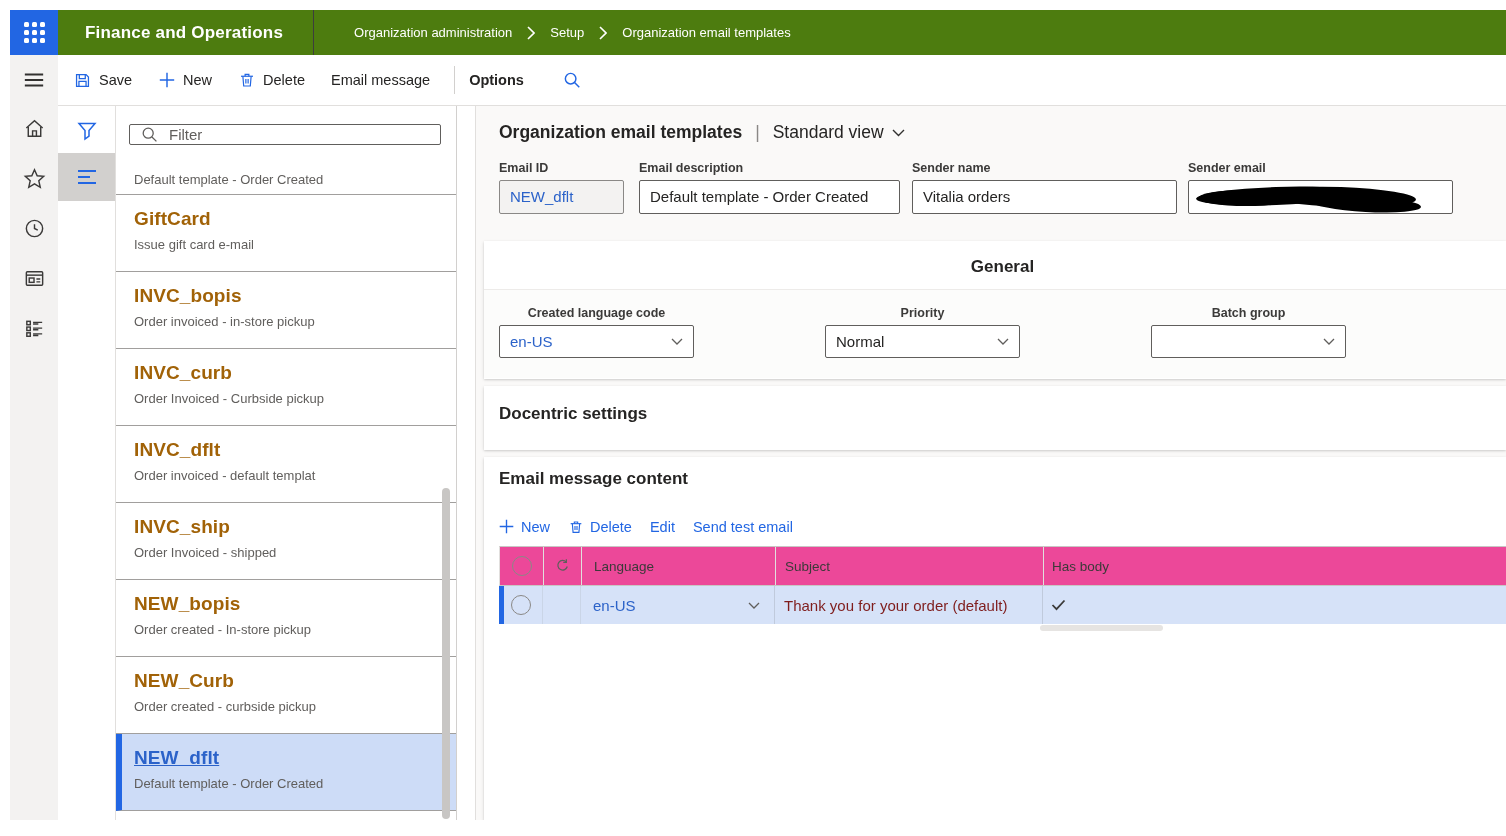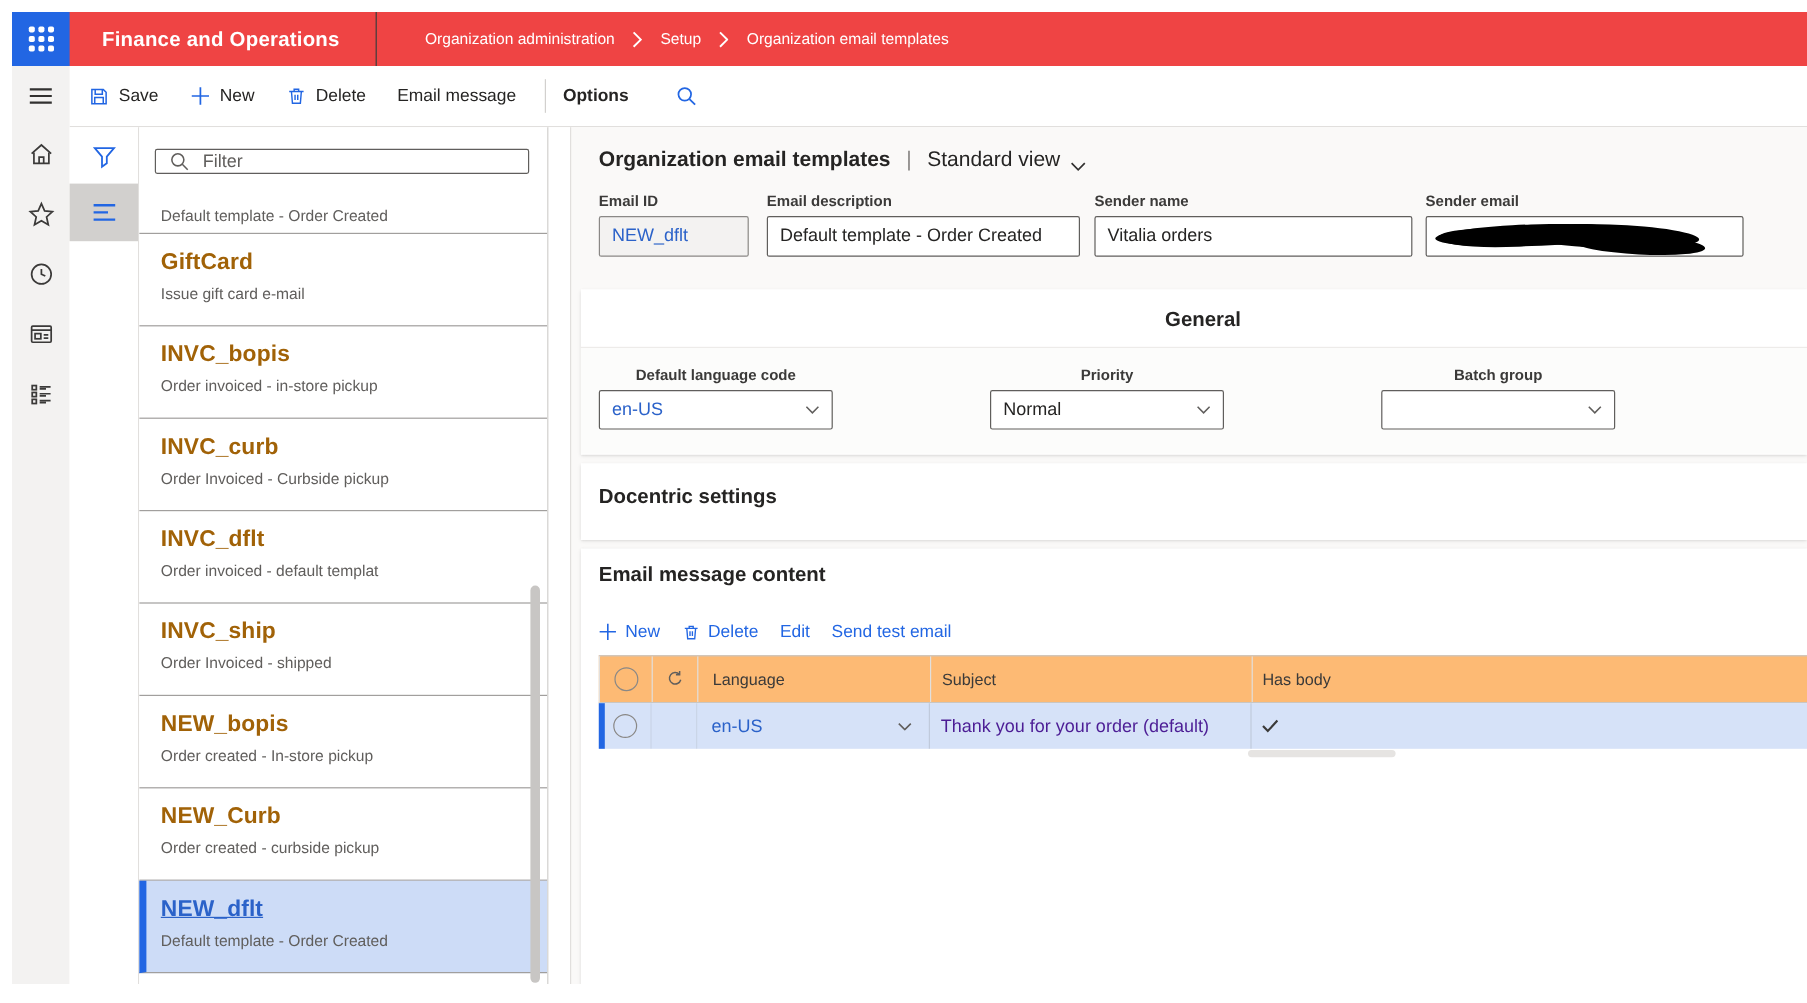--- a/index.html
+++ b/index.html
@@ -1,20 +1,20 @@
 <!DOCTYPE html>
 <html><head>
 <meta charset="utf-8">
 <style>
   html,body{margin:0;padding:0;background:#fff;}
   body{width:1506px;height:836px;position:relative;font-family:"Liberation Sans",sans-serif;color:#252423;overflow:hidden;}
   .app{position:absolute;left:10px;top:10px;width:1496px;height:810px;background:#fff;}
 
   
-  .topbar{position:absolute;left:0;top:0;width:100%;height:45px;background:#ef4444;display:flex;align-items:center;}
+  .topbar{position:absolute;left:0;top:0;width:100%;height:45px;background:#4d7c0f;display:flex;align-items:center;}
   .waffle{width:48px;height:45px;background:#2266E3;display:flex;align-items:center;justify-content:center;flex:none;cursor:pointer;}
   .waffle-grid{display:grid;grid-template-columns:repeat(3,5px);grid-template-rows:repeat(3,5px);gap:3px;}
   .waffle-grid i{background:#fff;border-radius:1.5px;}
   .app-title{color:#fff;font-size:17px;font-weight:700;margin-left:27px;letter-spacing:.2px;white-space:nowrap;}
   .tb-divider{width:1px;height:45px;background:#3d3d3d;margin-left:30px;}
   .breadcrumb{display:flex;align-items:center;margin-left:40px;gap:15px;color:#fff;font-size:13px;}
   .crumb{white-space:nowrap;cursor:pointer;}
   .crumb-chev{display:flex;align-items:center;}
 
   
@@ -54,21 +54,21 @@
   .idesc{margin-top:7px;font-size:13px;color:#605e5c;}
   .item.selected{background:#cddcf7;border-left:6px solid #2266E3;padding-left:12px;}
   .item.selected .ititle{color:#2b62c9;text-decoration:underline;}
   .lscroll{position:absolute;right:6px;top:382px;width:8px;height:331px;border-radius:4px;background:#c8c6c4;z-index:3;cursor:pointer;}
 
   
   .mainpane{flex:1;background:#faf9f8;border-left:1px solid #e1dfdd;position:relative;min-width:0;overflow:hidden;}
   .page-head{position:absolute;left:23px;top:16px;display:flex;align-items:center;font-size:17.5px;}
   .ph-title{font-weight:600;color:#252423;}
   .ph-sep{margin:0 13px;color:#8a8886;font-weight:300;}
-  .ph-view{display:flex;align-items:flex-end;gap:8px;cursor:pointer;color:#252423;}
+  .ph-view{display:flex;align-items:center;gap:8px;cursor:pointer;color:#252423;}
 
   .fields{position:absolute;left:23px;top:55px;display:flex;}
   .fgroup{display:flex;flex-direction:column;}
   .flabel{font-size:12.5px;font-weight:600;color:#3b3a39;margin-bottom:5px;}
   .finput{height:32px;line-height:32px;border:1px solid #605e5c;border-radius:2px;background:#fff;padding:0 10px;font-size:15px;color:#252423;box-sizing:content-box;white-space:nowrap;overflow:hidden;}
   .finput.ro{background:#f3f2f1;border-color:#8a8886;color:#2b62c9;}
   .finput.redacted{position:relative;}
   .finput.redacted svg{position:absolute;left:2px;top:1px;}
 
   .cards{position:absolute;left:8px;right:0;top:135px;}
@@ -83,34 +83,34 @@
   .combo .cval{color:#252423;}
   .combo .cval.link{color:#2b62c9;}
   .card-docentric{height:64px;}
   .cd-head{padding:18px 0 0 15px;cursor:pointer;}
   .card-email{height:364px;}
   .ce-head{padding:12px 0 0 15px;}
   .actions{display:flex;align-items:center;gap:18px;margin:29px 0 0 14px;font-size:14.5px;color:#2266E3;}
   .action{display:flex;align-items:center;gap:6px;cursor:pointer;white-space:nowrap;}
 
   .grid{margin:11px 0 0 15px;}
-  .grid-head{display:flex;height:38px;border-top:1px solid #c8c6c4;border-bottom:1px solid #c8c6c4;border-left:1px solid #e1dfdd;box-sizing:content-box;font-size:13.5px;color:#3b3a39;align-items:stretch;background:#fdba74;}
+  .grid-head{display:flex;height:38px;border-top:1px solid #c8c6c4;border-bottom:1px solid #c8c6c4;border-left:1px solid #e1dfdd;box-sizing:content-box;font-size:13.5px;color:#3b3a39;align-items:stretch;background:#ec4899;}
   .gcell{display:flex;align-items:center;border-right:1px solid #e1dfdd;box-sizing:border-box;flex:none;}
   .gc1{width:44px;justify-content:center;}
   .gc2{width:38px;justify-content:center;}
   .gc3{width:194px;padding-left:12px;}
   .gc4{width:268px;padding-left:9px;}
   .gc5{flex:1;padding-left:8px;border-right:none;}
   .grid-row{display:flex;height:38px;background:#d6e2f8;position:relative;font-size:15px;align-items:stretch;cursor:pointer;}
   .grid-row::before{content:"";position:absolute;left:0;top:0;bottom:0;width:5px;background:#2266E3;}
   .grid-row .gcell{border-right:1px solid rgba(96,94,92,.18);}
   .grid-row .gc1,.grid-row .gc2{border-right:1px solid rgba(96,94,92,.10);}
   .grid-row .gc5{border-right:none;}
   .gc3.row-lang{justify-content:space-between;padding-right:14px;color:#2b62c9;}
-  .row-subject{color:#4c1d95;white-space:nowrap;overflow:hidden;}
+  .row-subject{color:#7f1d1d;white-space:nowrap;overflow:hidden;}
   .sel-circle{width:18px;height:18px;border:1px solid #8a8886;border-radius:50%;background:transparent;flex:none;cursor:pointer;}
   .hscroll{position:absolute;left:556px;top:168px;width:123px;height:6px;border-radius:3px;background:#e6e4e2;cursor:pointer;}
 
   svg{display:block;}
 </style>
 </head>
 <body>
 
 <div class="app">
 
@@ -351,21 +351,21 @@
               </div>
             </div>
           </div>
 
           <div class="cards">
 
             <div class="card card-general">
               <div class="cg-head card-head">General</div>
               <div class="cg-body">
                 <div class="combo-group">
-                  <div class="flabel">Default language code</div>
+                  <div class="flabel">Created language code</div>
                   <div class="combo">
                     <span class="cval link">en-US</span>
                     <span>
                         <svg width="12" height="7" viewBox="0 0 12 7">
                           <path d="M1 1 L6 6 L11 1" fill="none" stroke="#605e5c" stroke-width="1.3"></path>
                         </svg>
                       </span>
                   </div>
                 </div>
                 <div class="combo-group">

